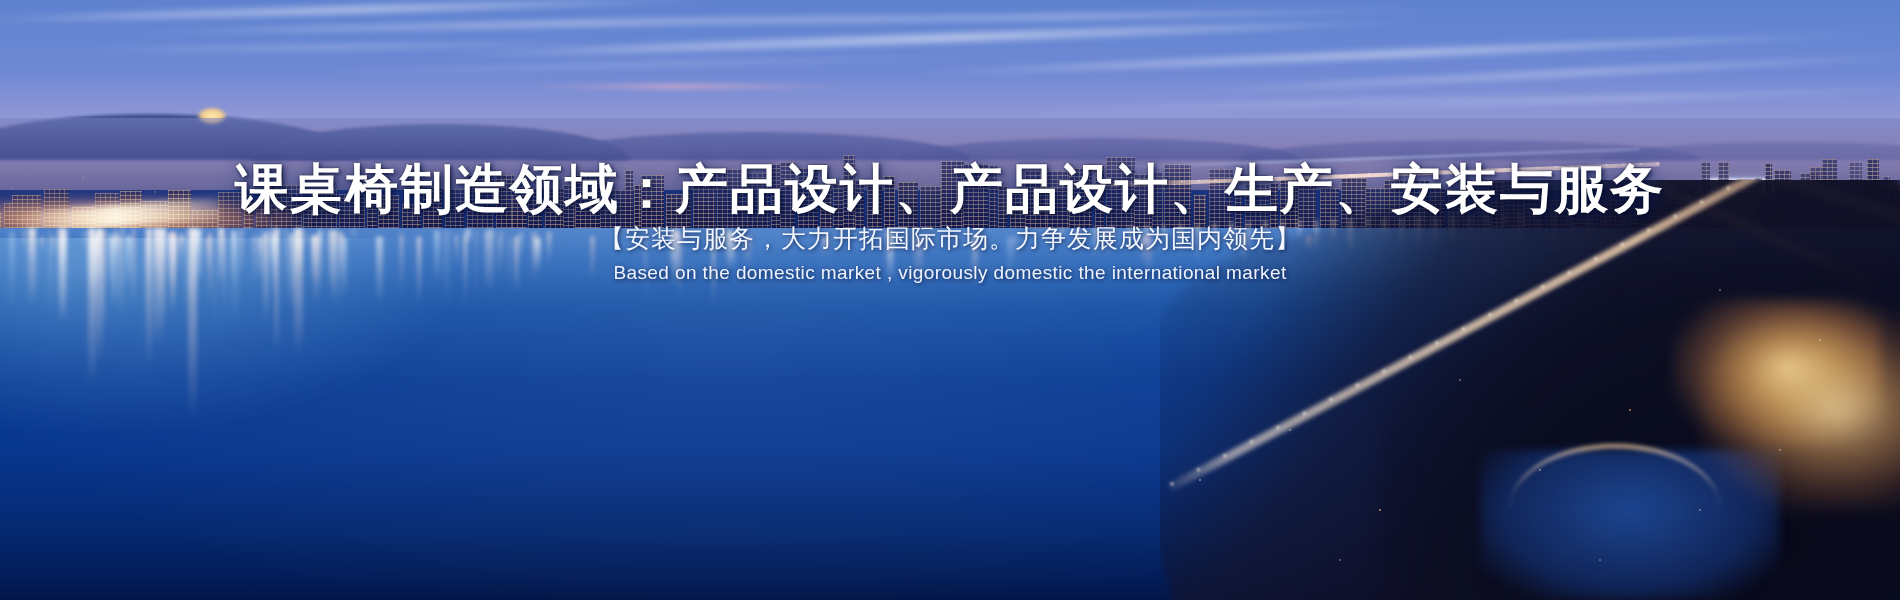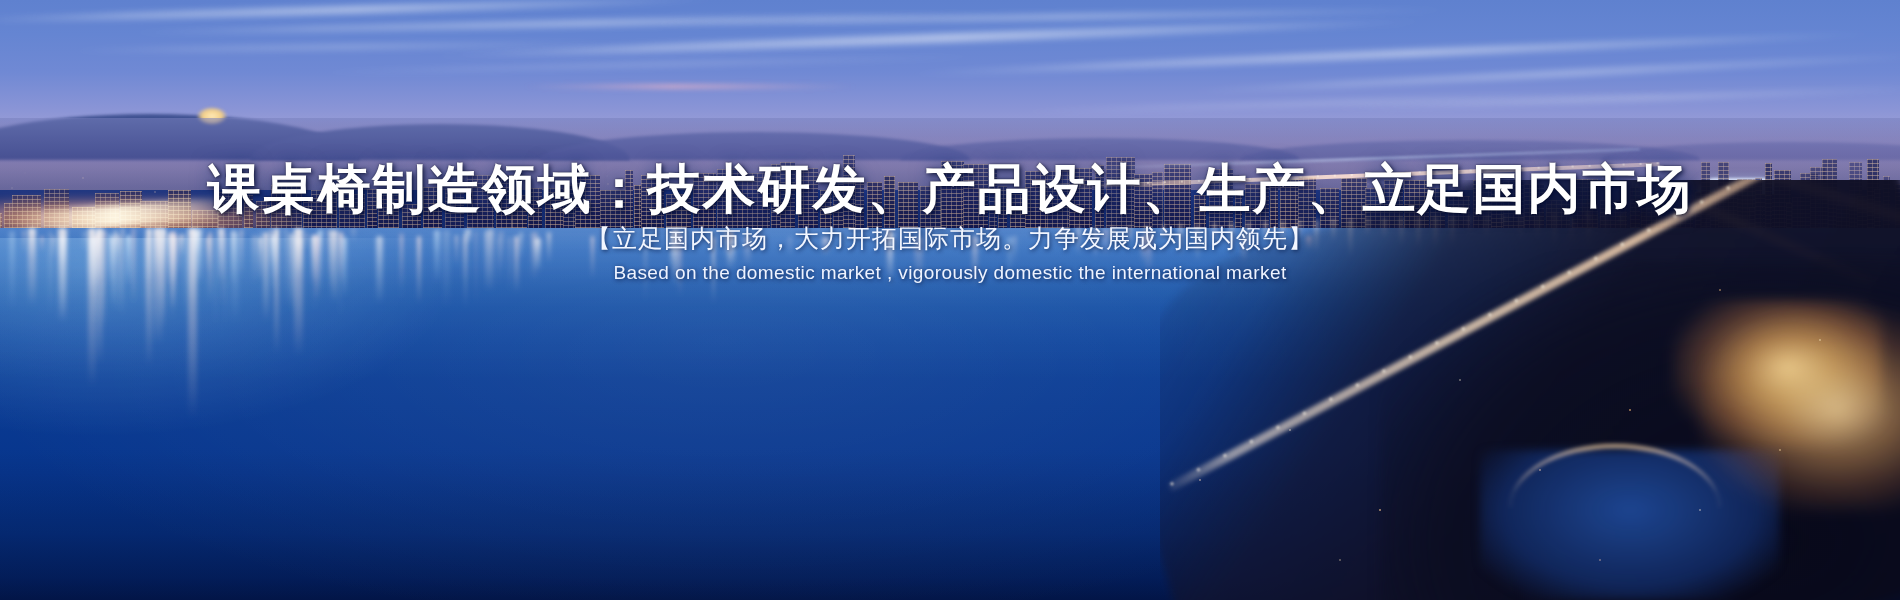--- a/index.html
+++ b/index.html
@@ -802,18 +802,18 @@
     <div class="lagoon"></div>
     <div class="lagoon-arc"></div>
     <div class="promenade"></div>
     <div class="promenade-lamps"></div>
     <div class="golden-blob"></div>
     <div class="golden-blob2"></div>
     <div class="scatter-lights"></div>
   </div>
 
   <div class="text-block">
-    <div class="headline">课桌椅制造领域：技术研发、产品设计、生产、立足国内市场</div>
-    <div class="subline">【立足国内市场，大力开拓国际市场。力争发展成为国内领先】</div>
+    <div class="headline">课桌椅制造领域：产品设计、产品设计、生产、安装与服务</div>
+    <div class="subline">【安装与服务，大力开拓国际市场。力争发展成为国内领先】</div>
     <div class="engline">Based on the domestic market , vigorously domestic the international market</div>
   </div>
 
 </div>
 
 </body></html>

